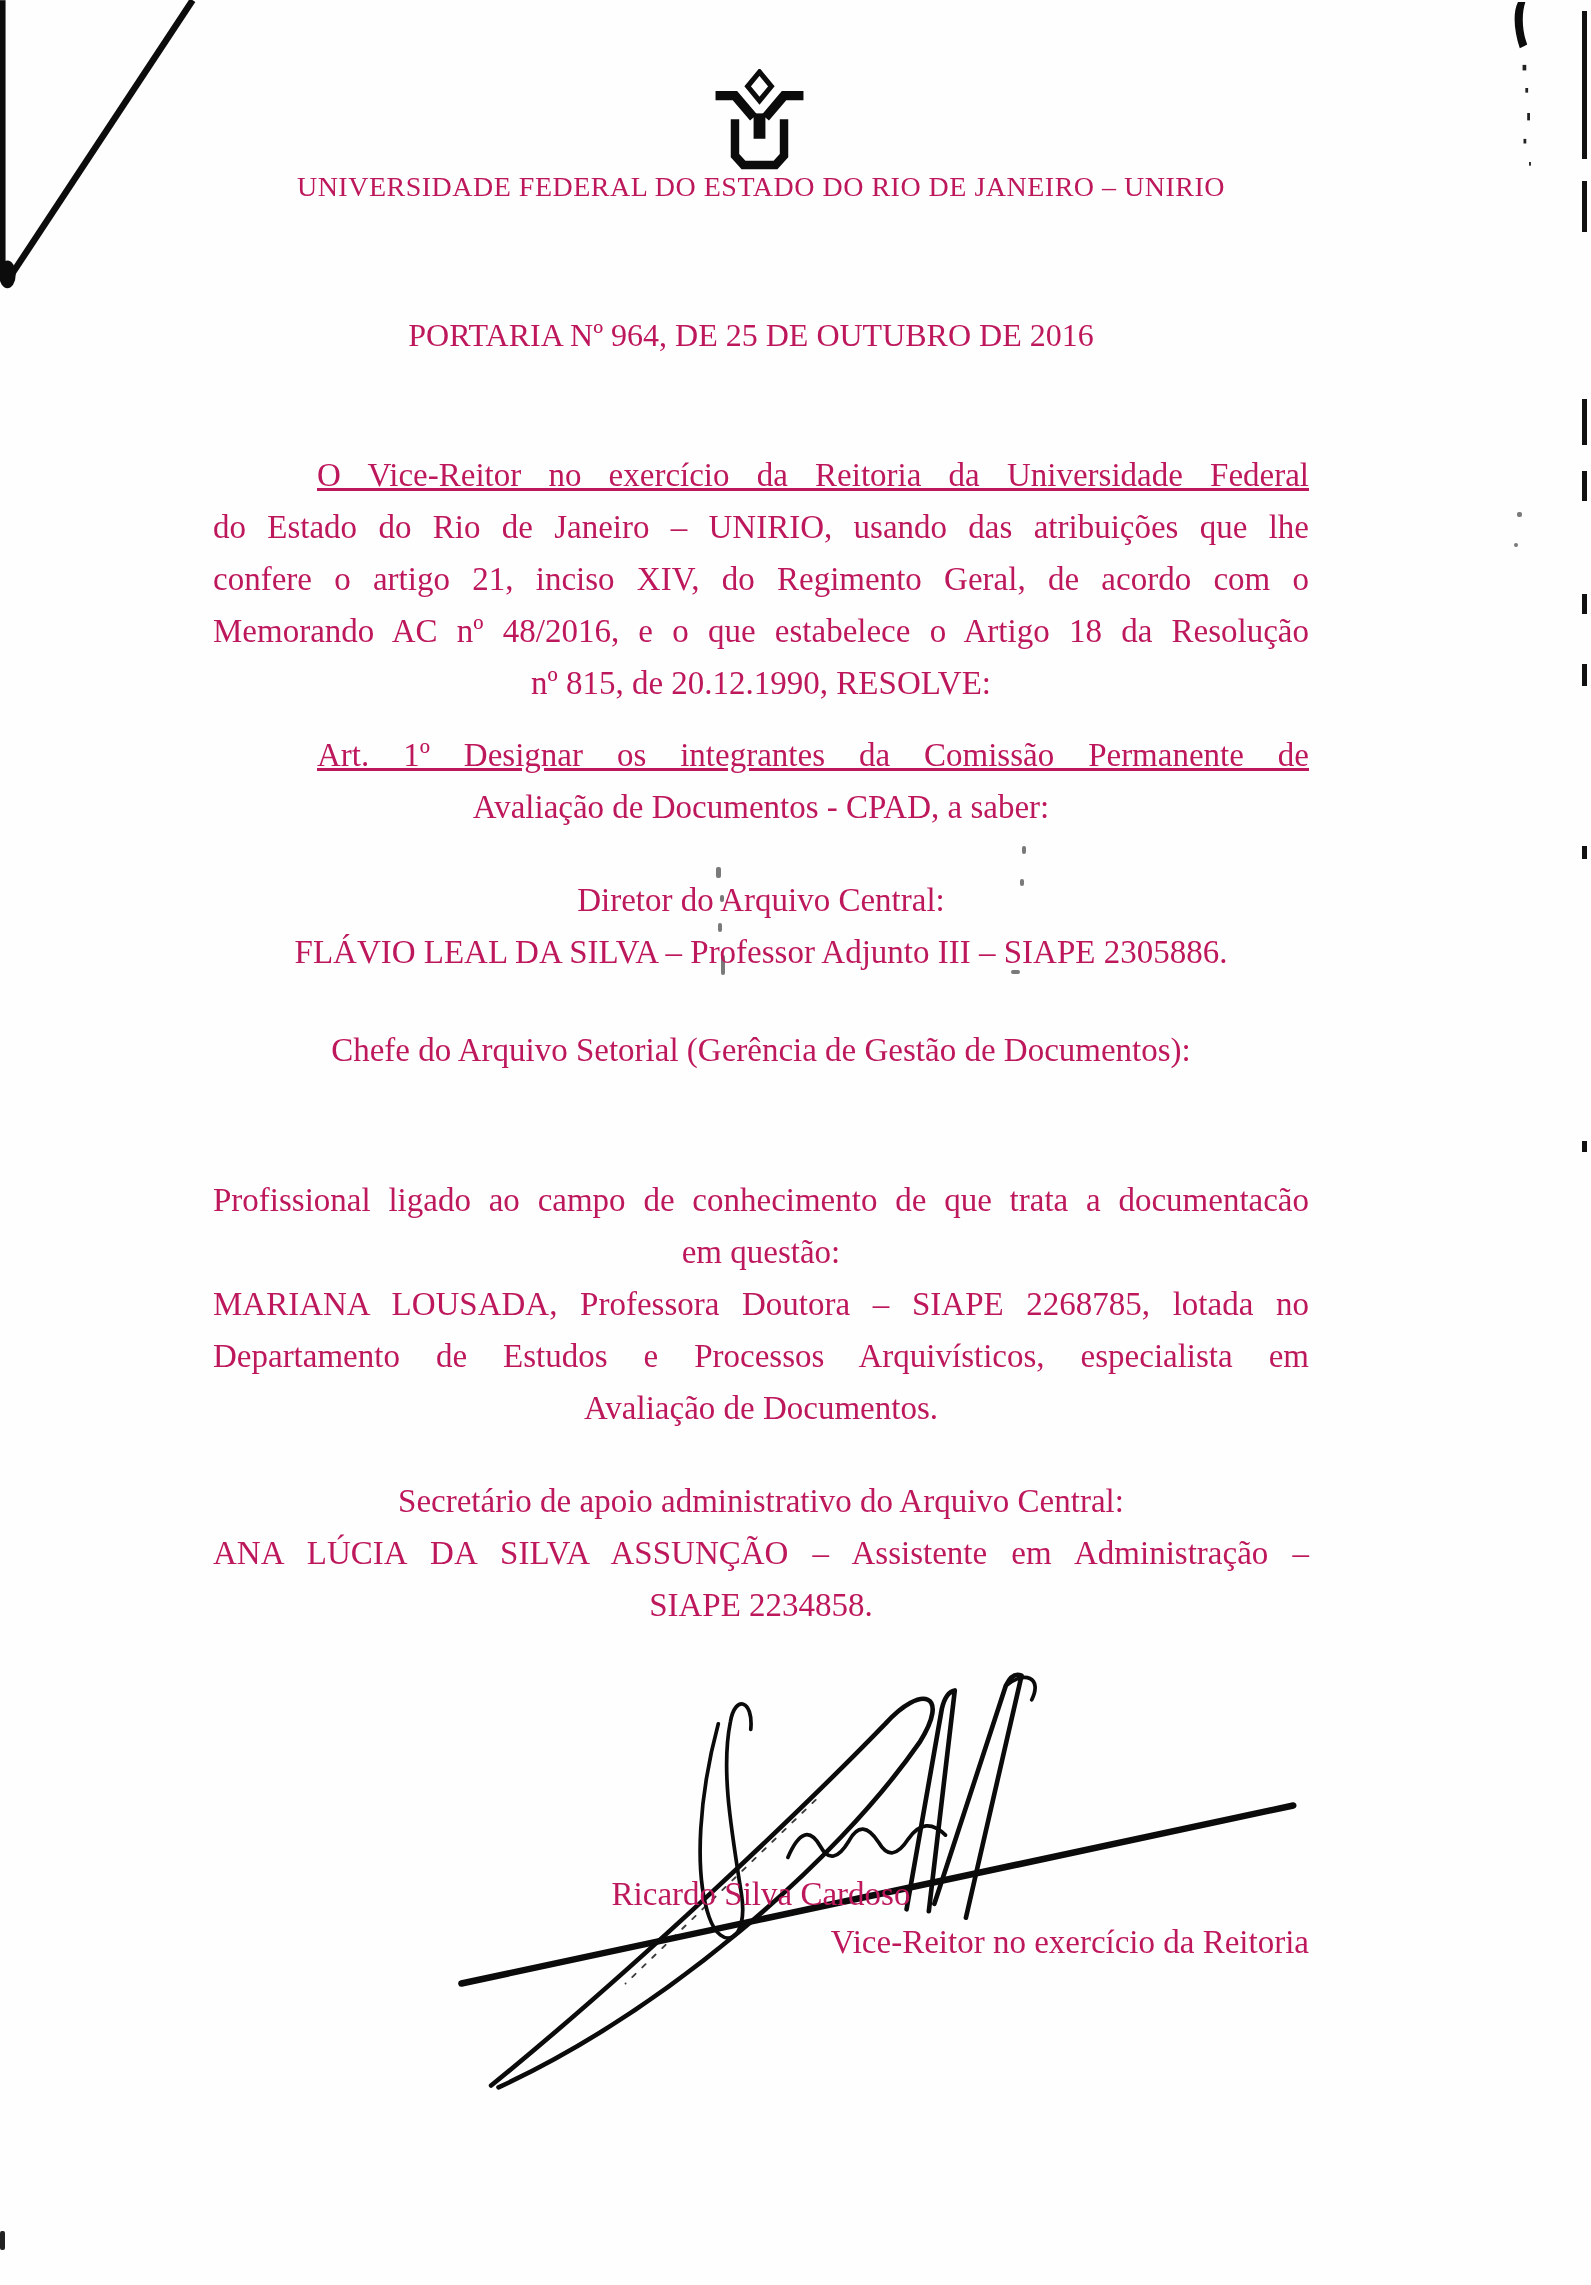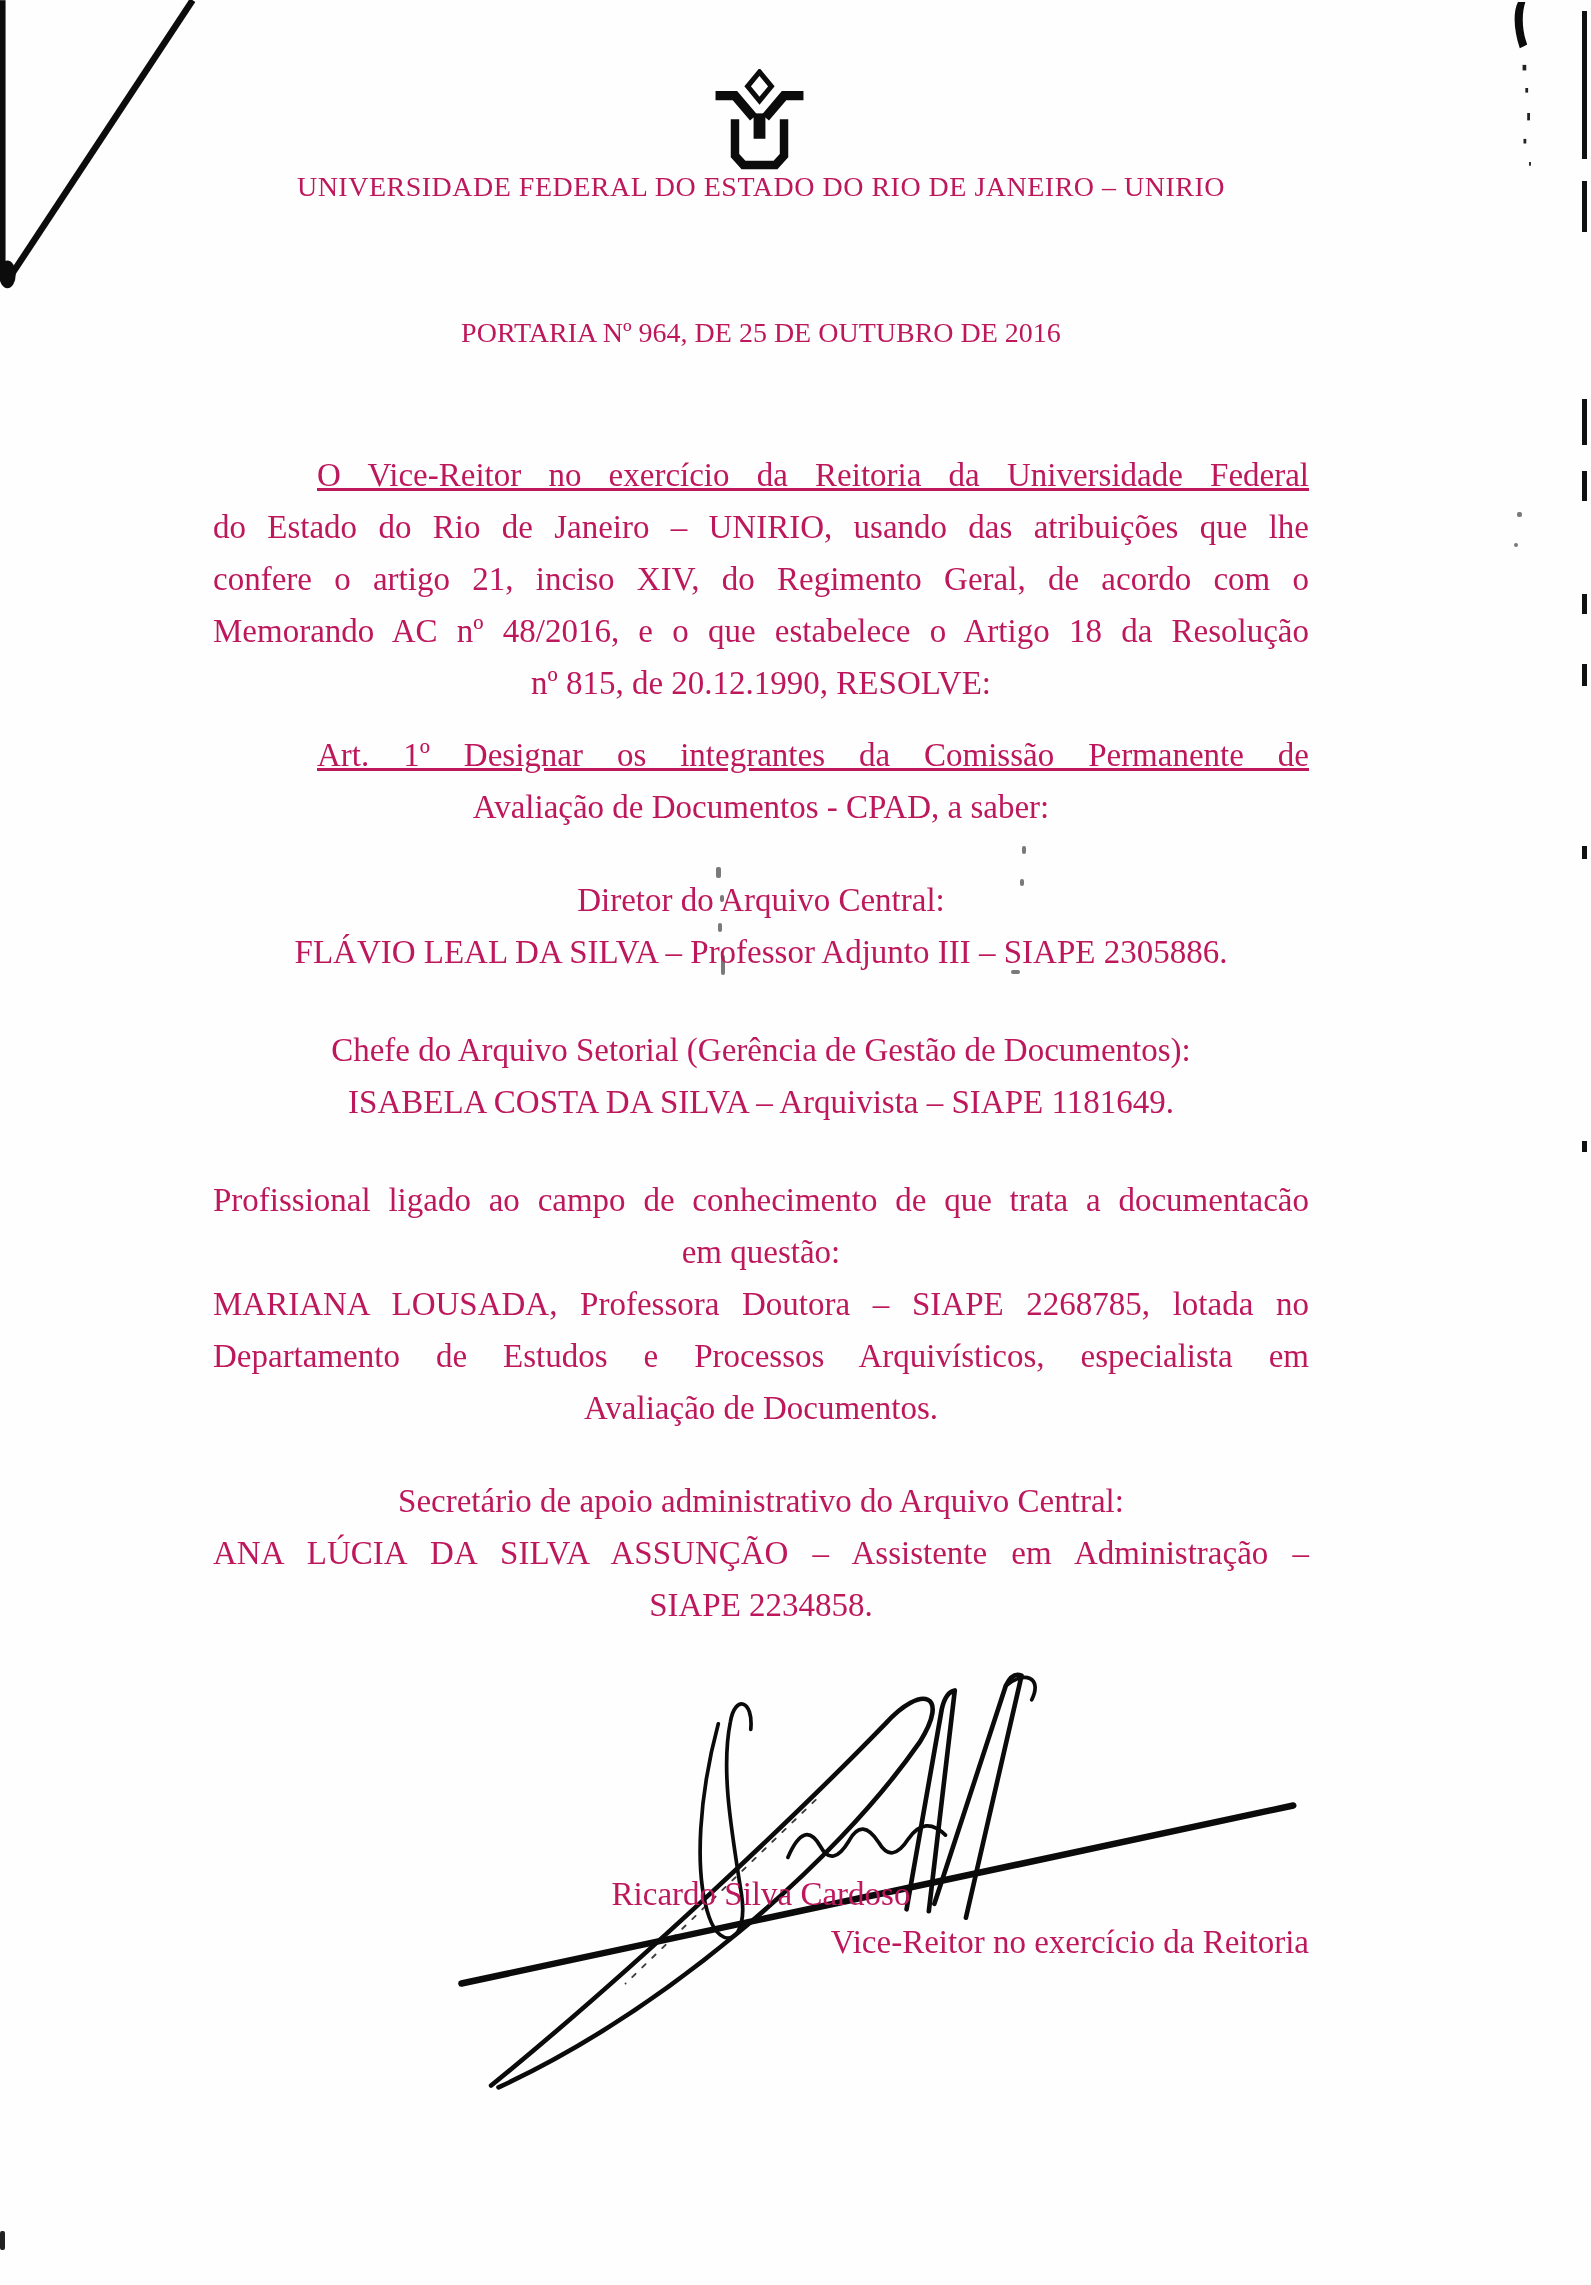--- a/index.html
+++ b/index.html
@@ -16,22 +16,22 @@
   .edge-seg{position:absolute;left:1582px;width:4.6px;background:#111;}
   .speck{position:absolute;background:#7a7a7a;border-radius:1.9px;}
   .speck.dark{background:#222;}
   
   .logo{position:absolute;top:69px;left:713px;}
   .institution{
     position:absolute;top:171px;left:213px;width:1096px;
     text-align:center;font-size:28px;letter-spacing:0.5px;white-space:nowrap;
   }
   .doc-title{
-    position:absolute;top:317px;left:213px;width:1096px;
-    text-align:center;font-size:28px;white-space:nowrap;
+    position:absolute;top:317px;left:203px;width:1096px;
+    text-align:center;font-size:32px;white-space:nowrap;
   }
   
   .block{position:absolute;left:213px;width:1096px;font-size:33px;}
   .line{height:52px;line-height:52px;text-align:center;}
   .line.j{text-align:justify;text-align-last:justify;}
   .line.indent{padding-left:104px;text-decoration:underline;}
   .b-preamble{top:449px;}
   .b-art1{top:729px;}
   .b-sec0{top:874px;}
   .b-sec1{top:1024px;}
@@ -109,21 +109,20 @@
     <div class="line">Avaliação de Documentos - CPAD, a saber:</div>
   </div>
 
   <div class="block b-sec0">
     <div class="line">Diretor do Arquivo Central:</div>
     <div class="line">FLÁVIO LEAL DA SILVA – Professor Adjunto III – SIAPE 2305886.</div>
   </div>
 
   <div class="block b-sec1">
     <div class="line">Chefe do Arquivo Setorial (Gerência de Gestão de Documentos):</div>
-    <div class="line">ISABELA COSTA DA SILVA – Arquivista – SIAPE 1181649.</div>
   </div>
 
   <div class="block b-sec2">
     <div class="line j">Profissional ligado ao campo de conhecimento de que trata a documentacão</div>
     <div class="line">em questão:</div>
     <div class="line j">MARIANA LOUSADA, Professora Doutora – SIAPE 2268785, lotada no</div>
     <div class="line j">Departamento de Estudos e Processos Arquivísticos, especialista em</div>
     <div class="line">Avaliação de Documentos.</div>
   </div>
 

